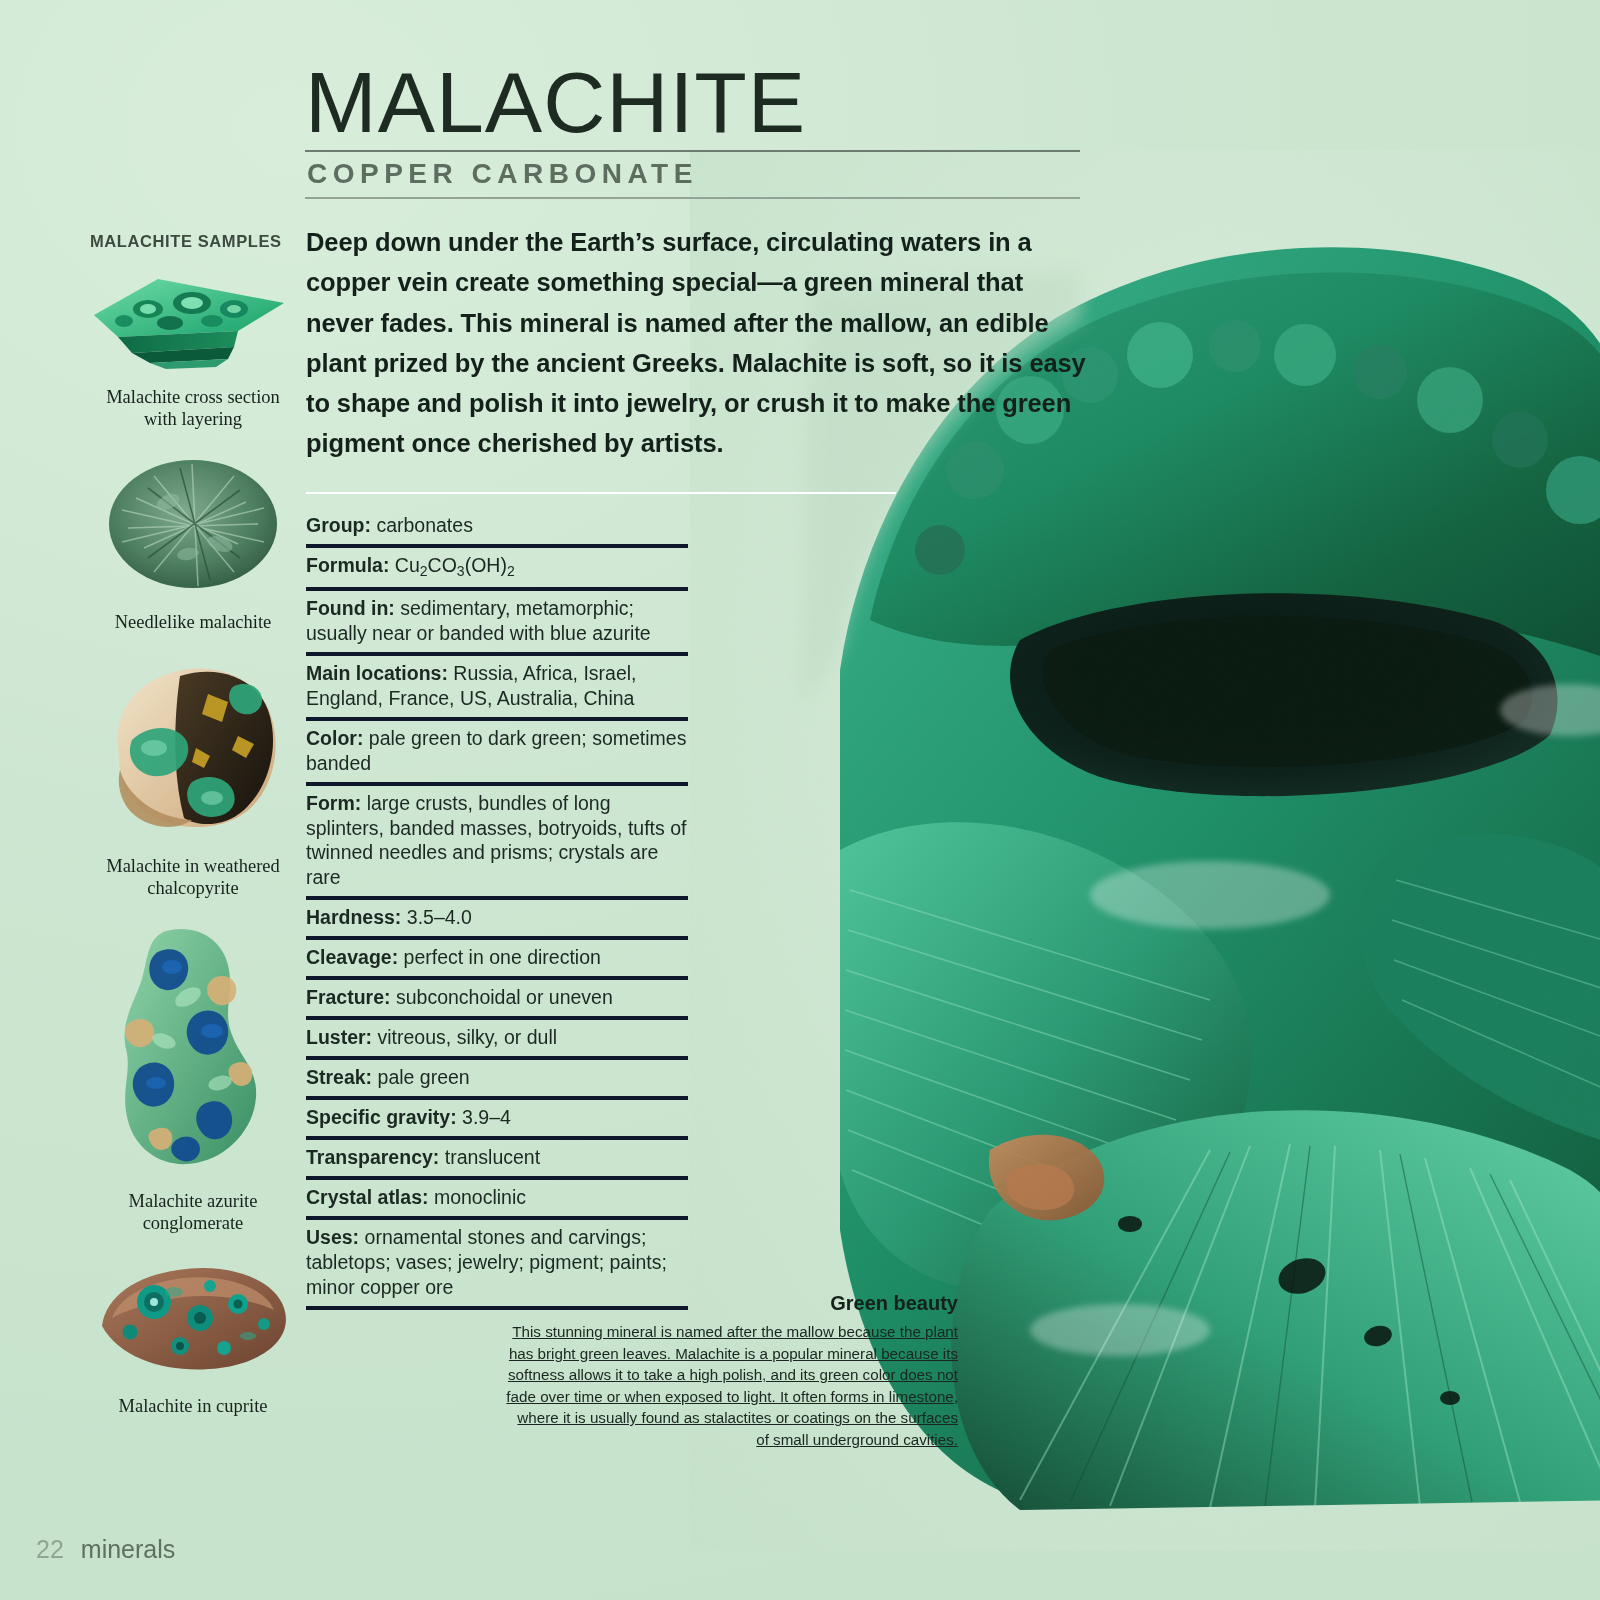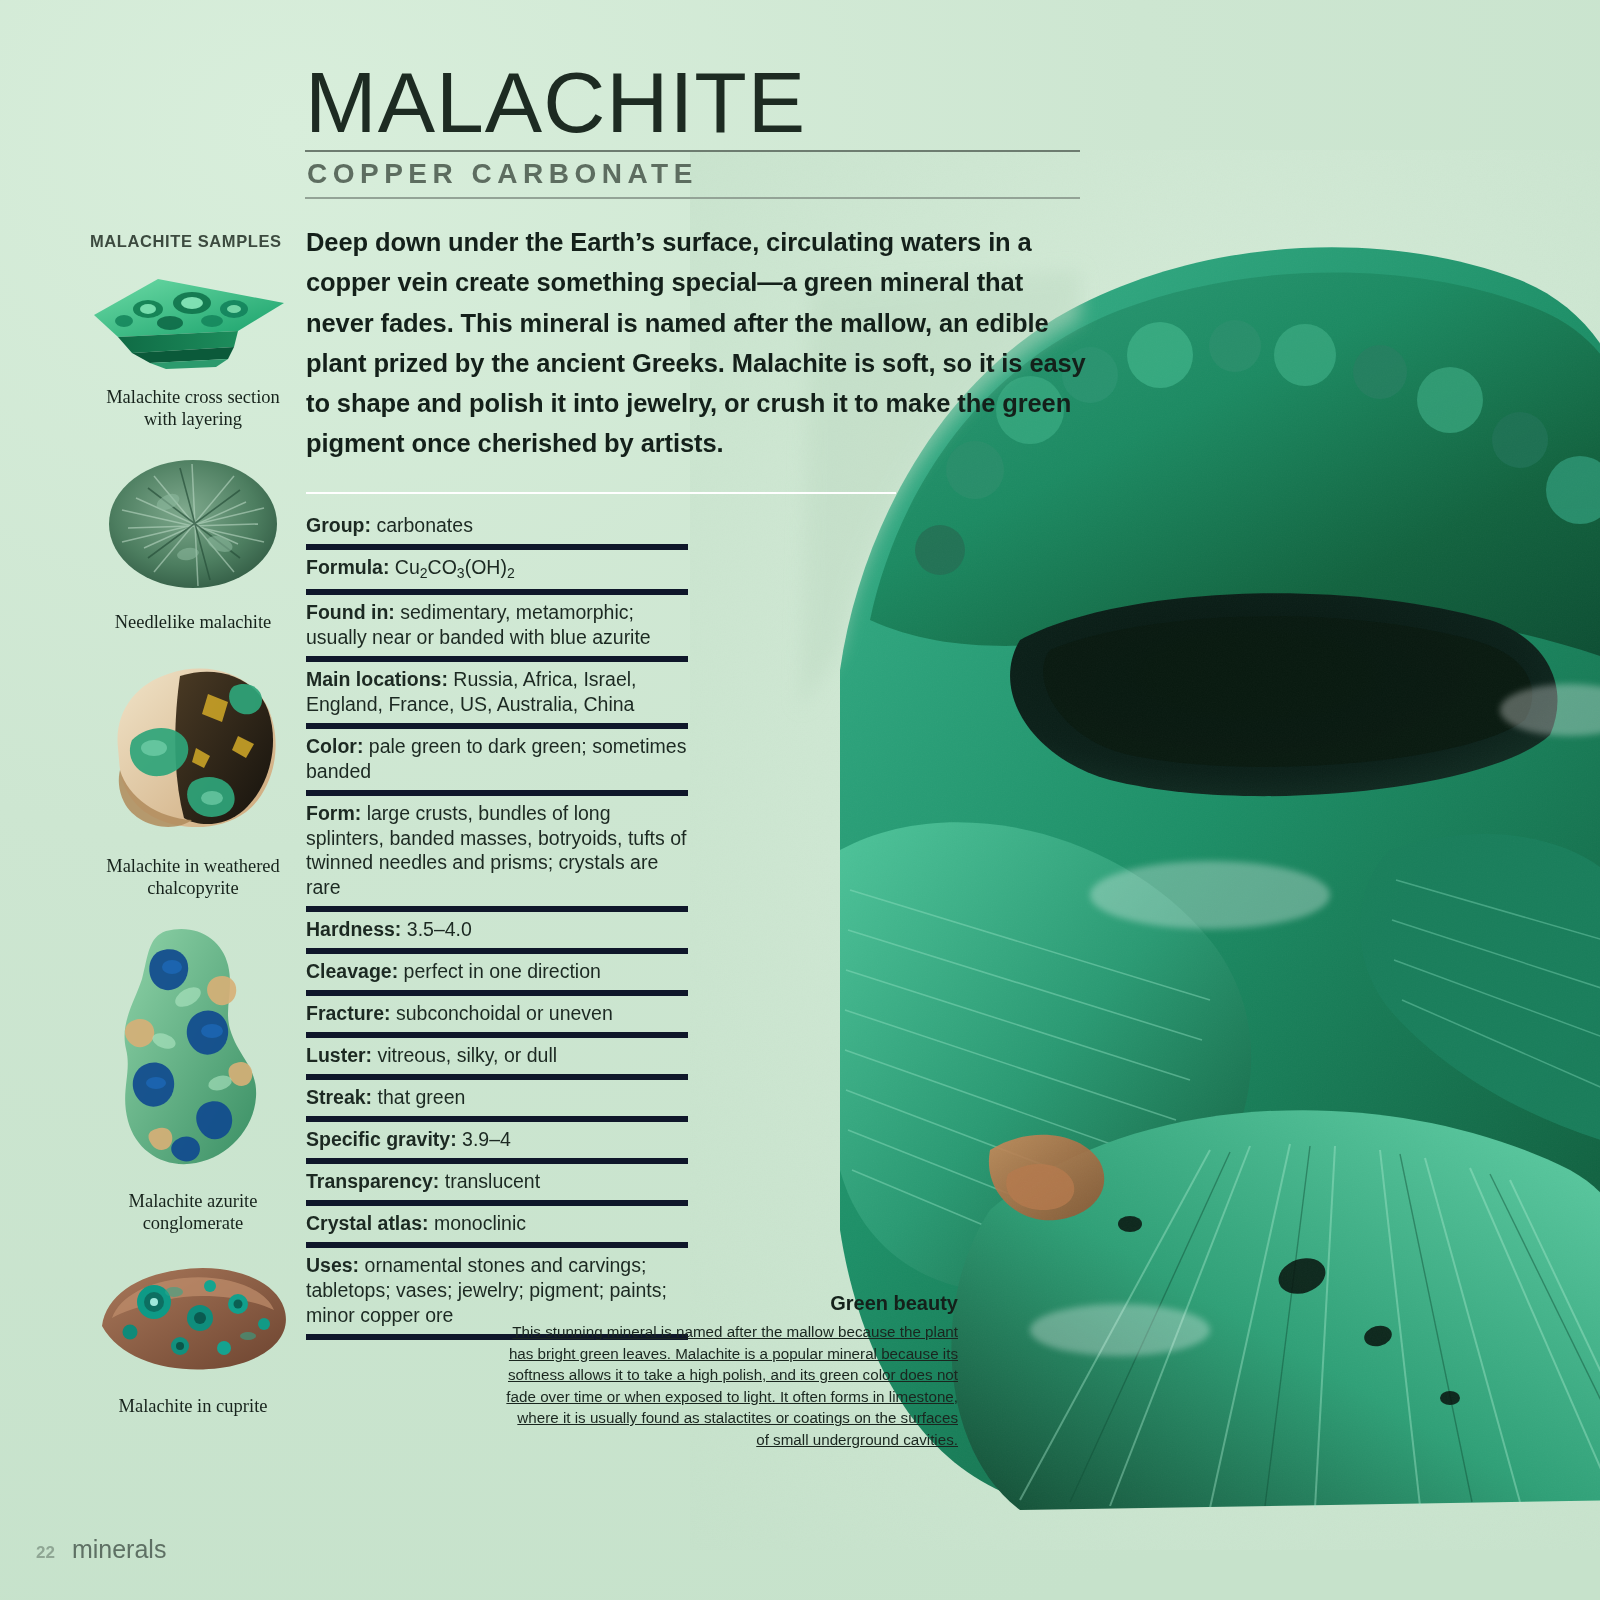--- a/index.html
+++ b/index.html
@@ -70,21 +70,21 @@
     font-family: "Liberation Serif", serif;
     font-size: 18.5px; line-height: 1.2; color: #17231c;
     margin-top: 9px; font-weight: 400;
   }
 
   
   .spec {
     position: absolute; left: 306px; top: 508px; width: 382px;
   }
   .spec-row {
-    border-bottom: 6px solid #0f172a;
+    border-bottom: 4px solid #0f172a;
     padding: 5px 0 6px 0;
     font-size: 19.5px; line-height: 1.28; color: #1c2922;
   }
   .spec-row:first-child { border-top: none; }
   .spec-row .k { font-weight: 700; }
   .spec-row .v { font-weight: 400; }
   sub { font-size: 0.72em; vertical-align: -0.28em; }
 
   
   .callout {
@@ -95,21 +95,21 @@
   }
   .callout p {
     margin: 0; font-size: 15.2px; line-height: 1.42; color: #1a261f; text-decoration: underline;
   }
 
   
   .footer {
     position: absolute; left: 36px; bottom: 36px;
     display: flex; align-items: baseline; gap: 17px;
   }
-  .folio { font-size: 17px; color: #8fa694; font-weight: 700; }
+  .folio { font-size: 25px; color: #8fa694; font-weight: 400; }
   .section-name { font-size: 25px; color: #5e7064; }
 </style>
 </head>
 <body>
 
 <div class="page-bg"></div>
 
 <div class="hero-photo">
   <svg width="950" height="1400" viewBox="0 0 950 1400" xmlns="http://www.w3.org/2000/svg">
     <defs>
@@ -481,21 +481,21 @@
   <div class="spec-row">
     <span class="k">Fracture:</span>
     <span class="v">subconchoidal or uneven</span>
   </div>
   <div class="spec-row">
     <span class="k">Luster:</span>
     <span class="v">vitreous, silky, or dull</span>
   </div>
   <div class="spec-row">
     <span class="k">Streak:</span>
-    <span class="v">that green</span>
+    <span class="v">pale green</span>
   </div>
   <div class="spec-row">
     <span class="k">Specific gravity:</span>
     <span class="v">3.9–4</span>
   </div>
   <div class="spec-row">
     <span class="k">Transparency:</span>
     <span class="v">translucent</span>
   </div>
   <div class="spec-row">

